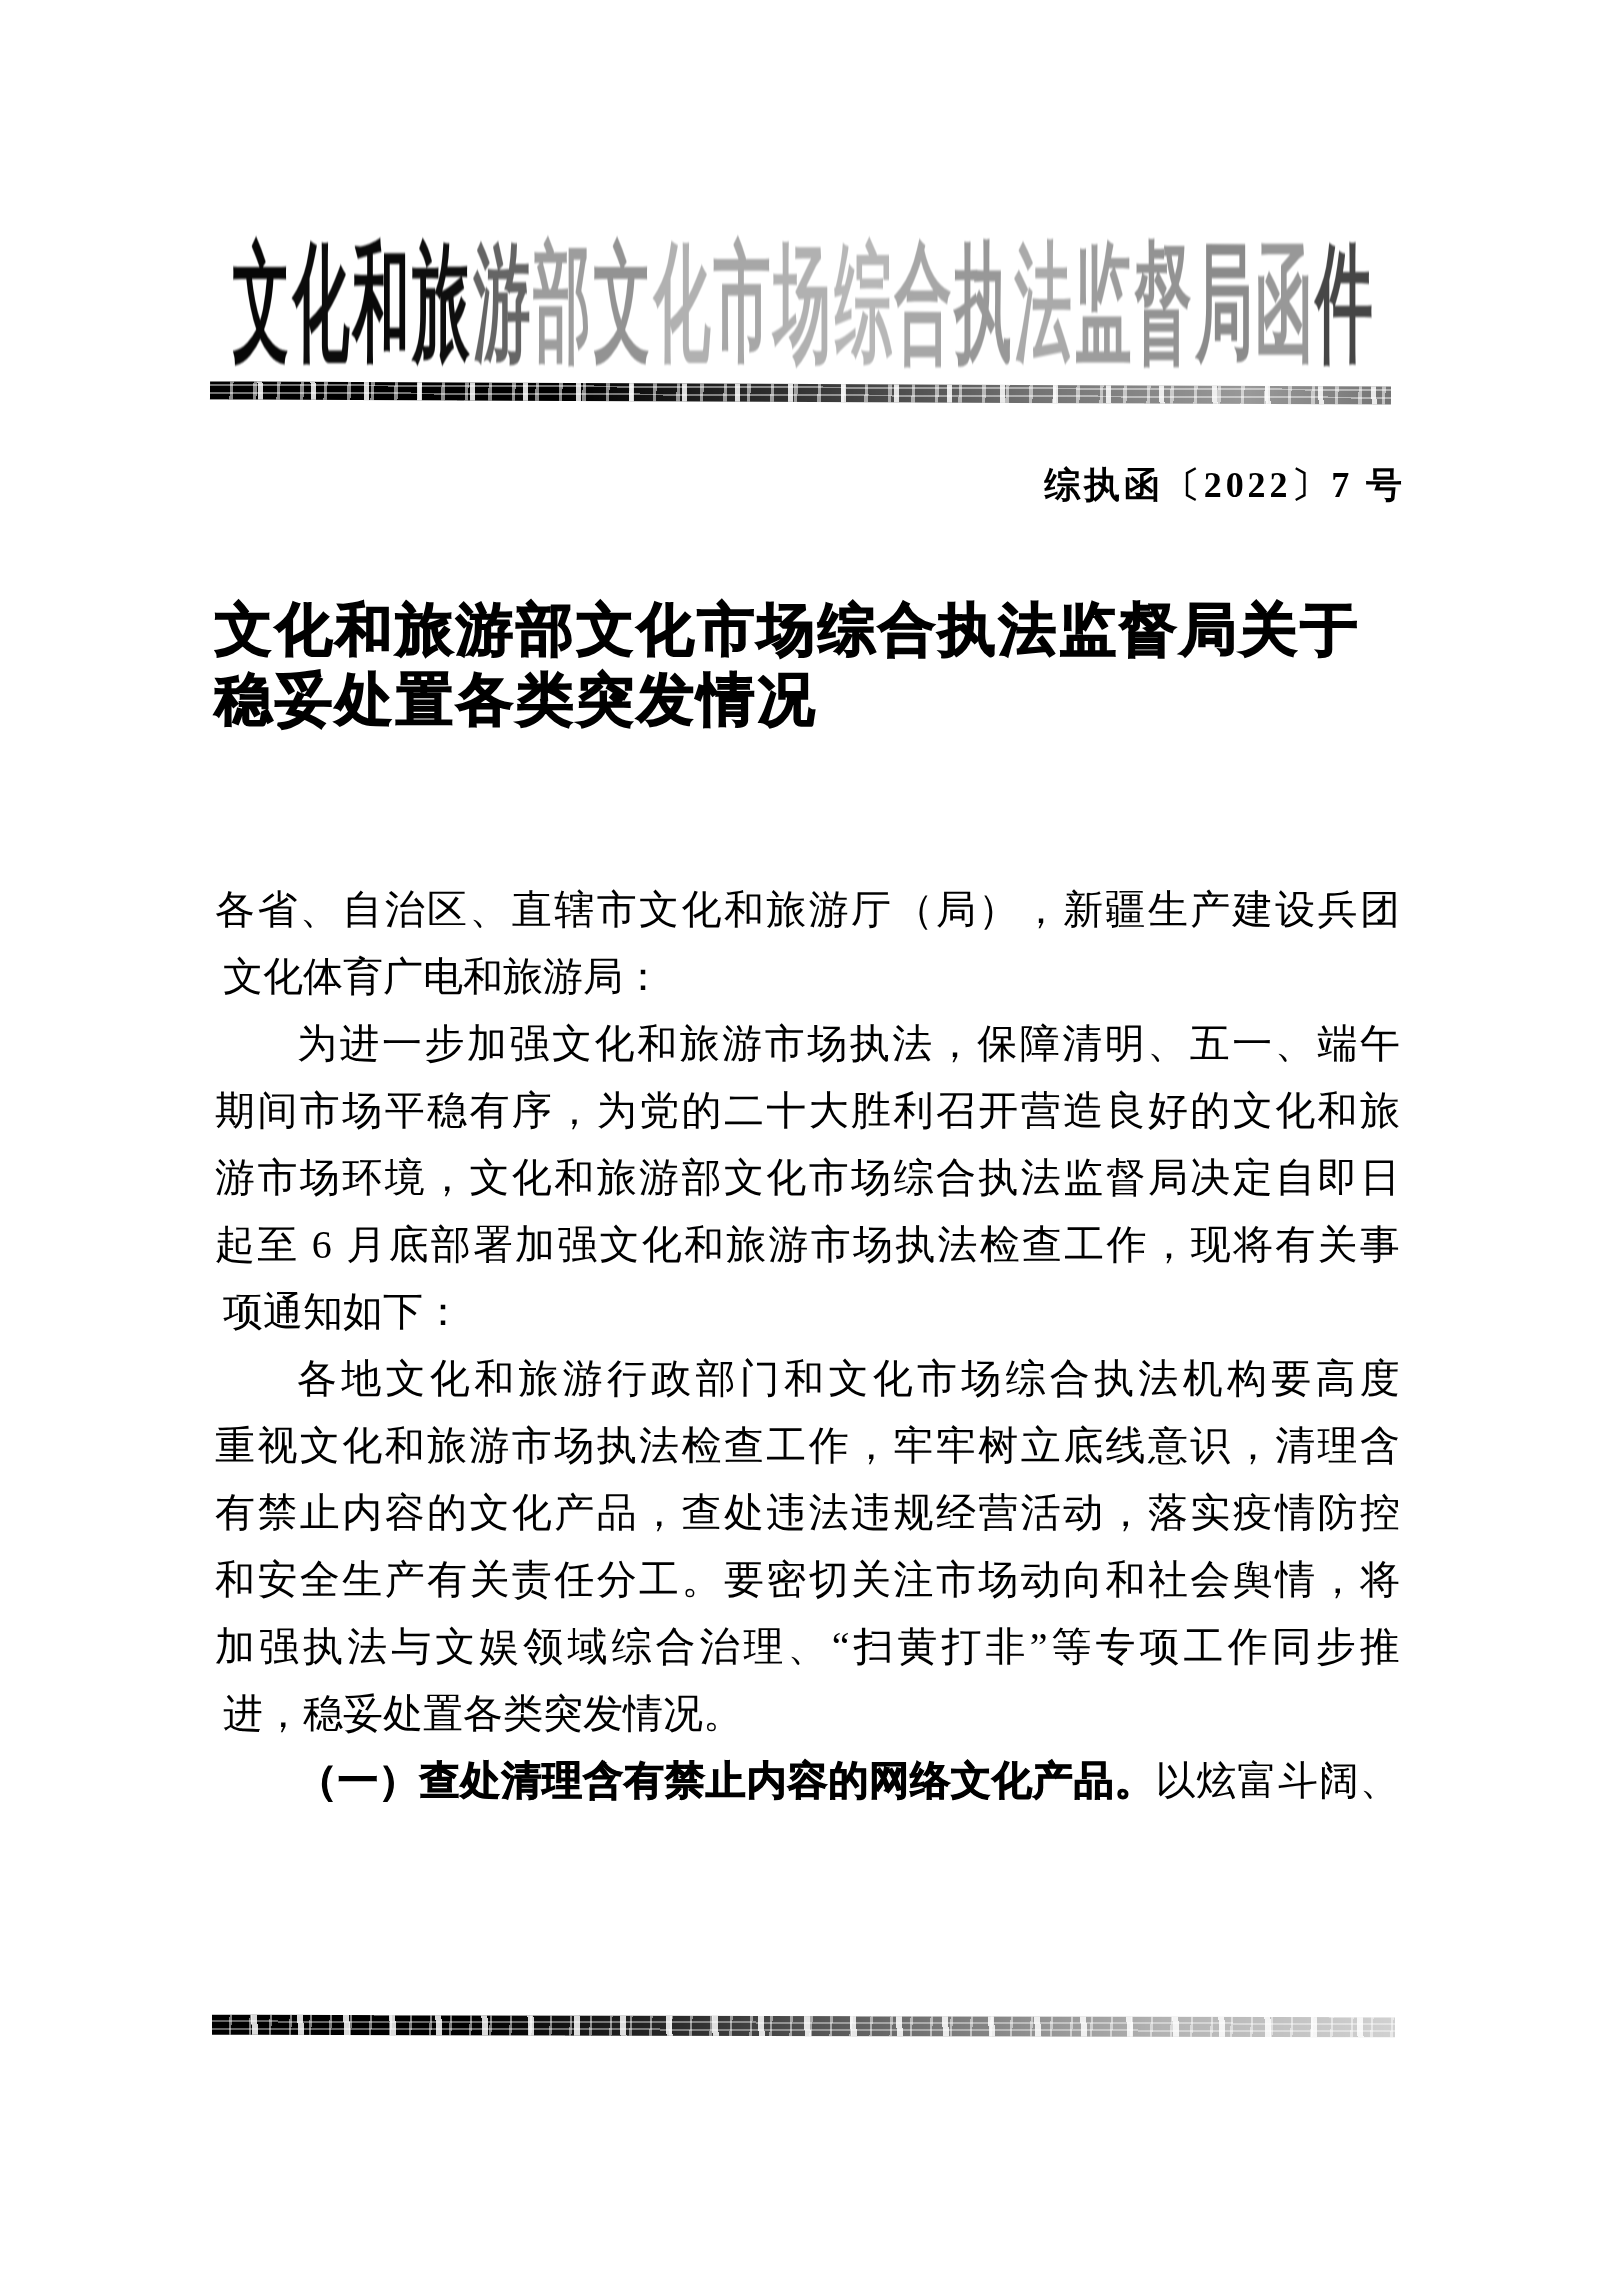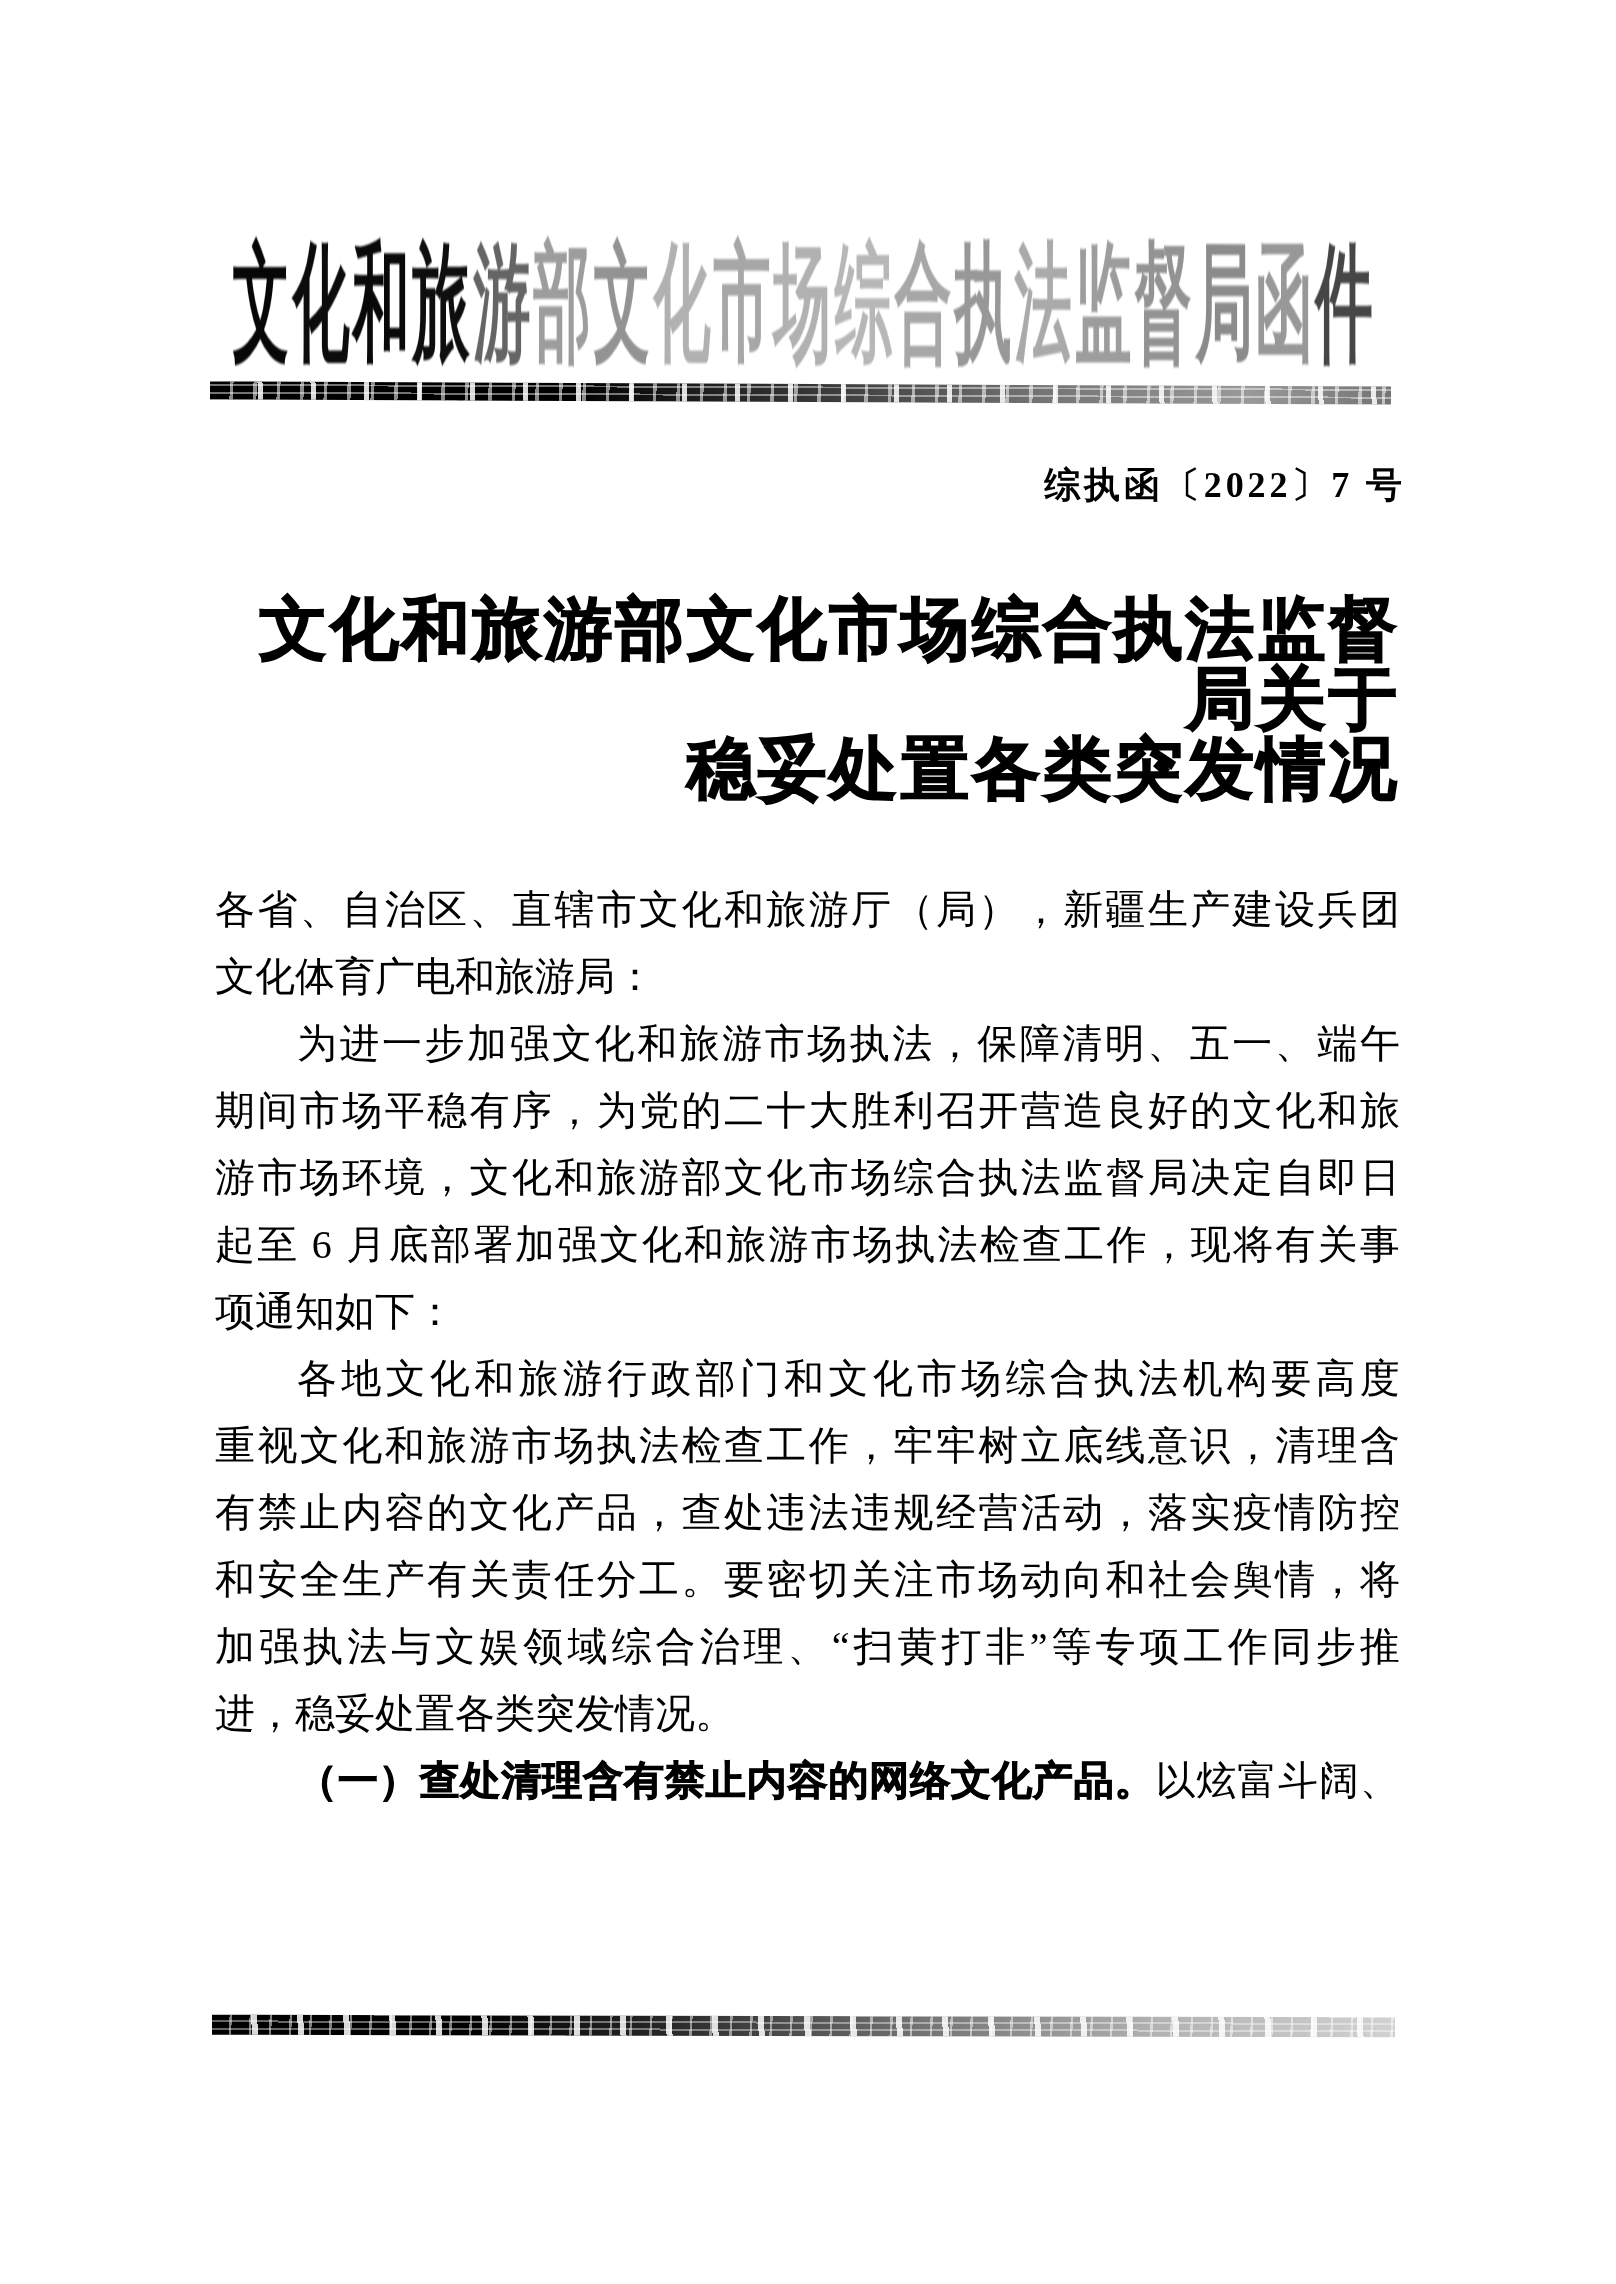--- a/index.html
+++ b/index.html
@@ -50,35 +50,35 @@
   
   .doc-number{
     position:absolute;top:461px;right:210px;
     font-size:36px;font-weight:600;letter-spacing:3.9px;
     filter:contrast(1.3);
     white-space:pre;
   }
   
   .title{
     position:absolute;left:215px;top:594px;width:1185px;
-    text-align:right;
-    font-family:Liberation Serif, serif;
-    font-weight:900;font-size:68px;line-height:70px;letter-spacing:3.3px;
+    text-align:left;
+    font-family:Liberation Sans, sans-serif;
+    font-weight:900;font-size:57px;line-height:70px;letter-spacing:3.3px;
     -webkit-text-stroke:1.6px #0a0a0a;
     filter:blur(0.2px) contrast(1.4);
   }
   
   .bodytext{
     position:absolute;left:215px;top:876px;width:1185px;
     font-size:40px;
     filter:blur(0.2px) contrast(1.5);
   }
   .line{height:67px;}
   .line.full{display:flex;justify-content:space-between;align-items:center;}
-  .line.short{display:block;line-height:67px;white-space:pre;}
+  .line.short{display:block;line-height:67px;white-space:pre;margin-left:8px;}
   .line .ch{white-space:pre;}
   .line.ind2.full{padding-left:82px;}
   .line.ind2.short{padding-left:82px;}
   .seg-b,.ch.b{
     font-family:"Liberation Sans","DejaVu Sans",sans-serif;
     font-weight:700;
     -webkit-text-stroke:1px #0a0a0a;
   }
 </style>
 </head>

